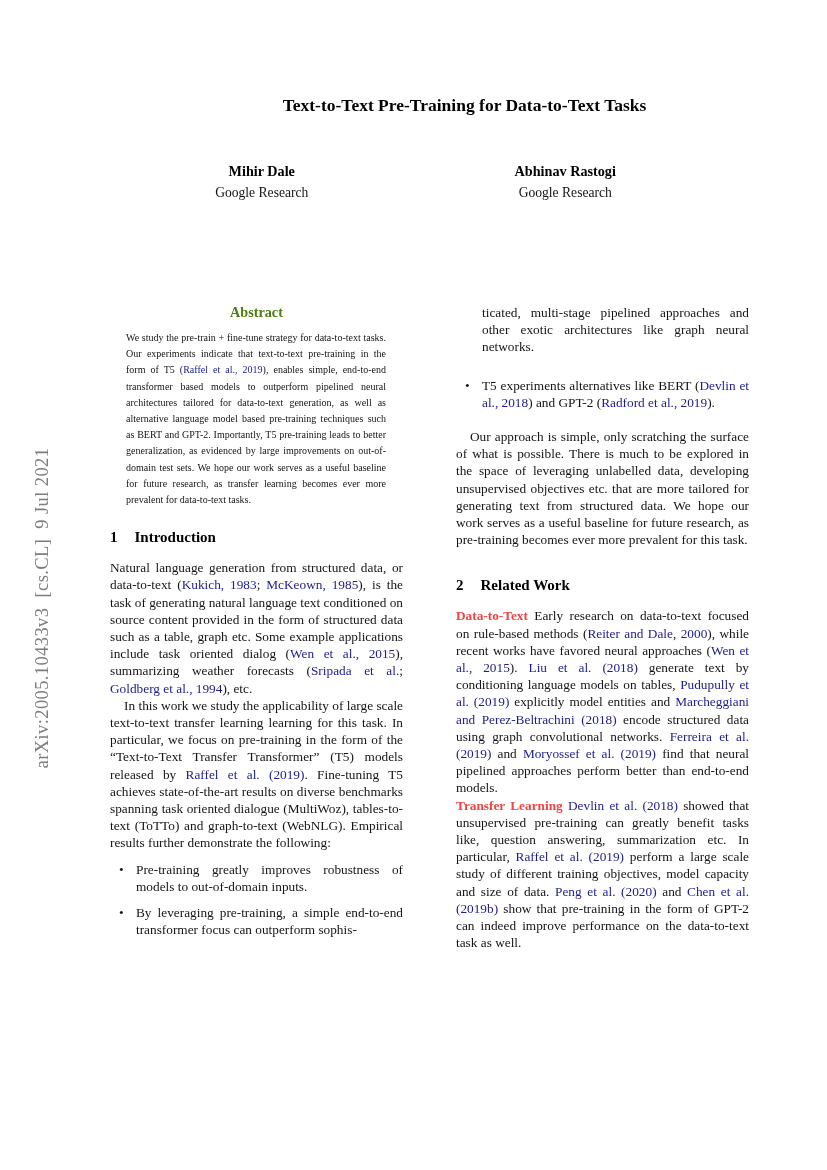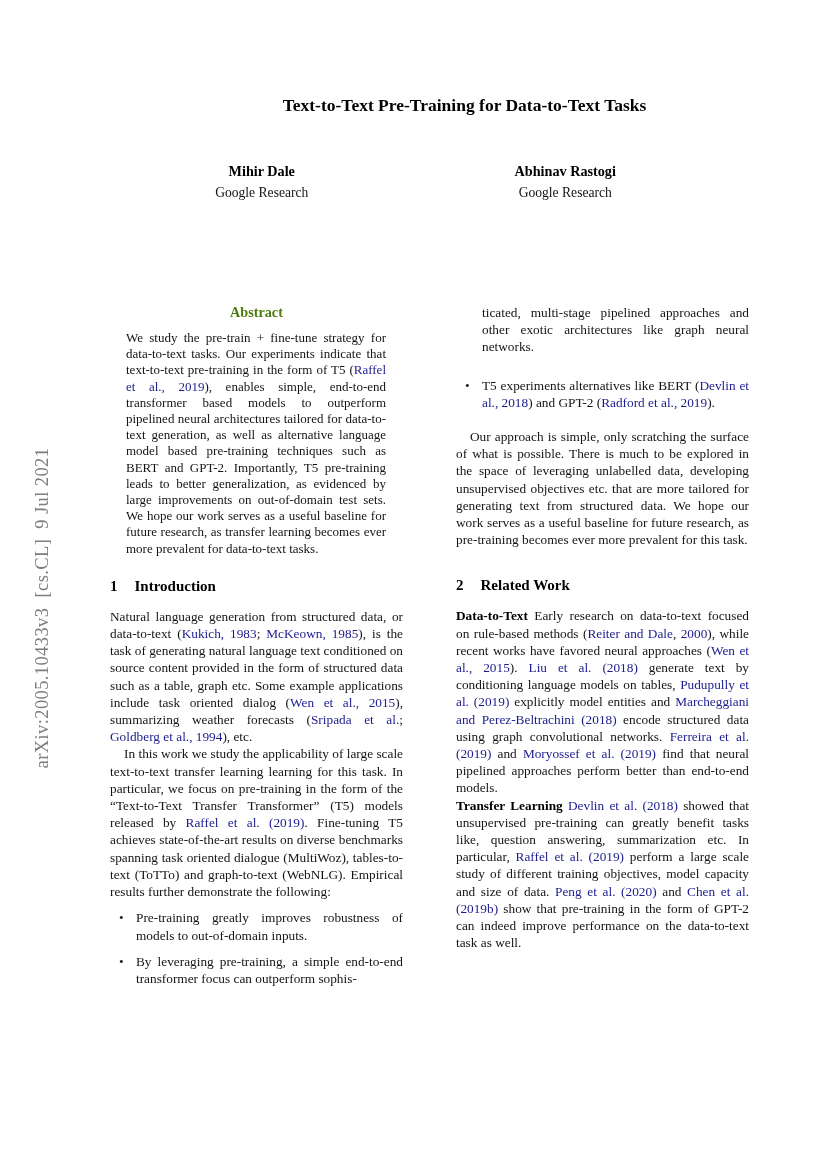--- a/index.html
+++ b/index.html
@@ -20,39 +20,39 @@
   .authors { position:absolute; top:163px; left:110px; width:607px; display:flex; }
   .author { flex:1; text-align:center; }
   .author-name { font-weight:bold; font-size:14.2px; margin-bottom:5px; color:#000; }
   .author-aff { font-size:13.6px; margin-bottom:5px; }
   .author-email { font-family:"Liberation Mono", monospace; font-size:12.6px; letter-spacing:.3px; }
   .col { position:absolute; width:293px; top:304px; }
   .col-left { left:110px; }
   .col-right { left:424px;margin-left:32px; }
   .abstract-heading { text-align:center; font-weight:bold; font-size:14.2px; margin-bottom:9px; color:#4d7c0f; }
   .abstract-body {
-    padding:0 17px 0 16px; font-size:13px; line-height:16.2px;
+    padding:0 17px 0 16px; font-size:10px; line-height:16.2px;
     text-align:justify;
     margin-top:9px;
   }
   .section-heading {
     font-size:15px; font-weight:bold; color:#000;
     display:flex; gap:17px; margin:21px 0 13px 0;
   }
   .col-right .section-heading { margin-top:29px; }
   p.body { font-size:13.3px; line-height:17.2px; text-align:justify; }
   p.indent { text-indent:14px; }
   .bullet { display:flex; margin-top:9px; }
   .bullet-marker { width:26px; padding-left:9px; font-size:13.3px; line-height:17.2px; }
   .bullet-text { flex:1; font-size:13.3px; line-height:17.2px; text-align:justify; }
   .bullet-cont { margin-left:26px; font-size:13.3px; line-height:17.2px; text-align:justify; }
   .mt-bullet { margin-top:21px; }
   .mt-para { margin-top:17px; }
   .cite { color:var(--cite, #1c1c8f); }
-  .lead-bold { font-weight:bold; color:#000000; }
+  .lead-bold { font-weight:bold; color:#ef4444; }
 </style>
 </head>
 <body>
 
 <div class="arxiv-sidebar">arXiv:2005.10433v3  [cs.CL]  9 Jul 2021</div>
 
 <div class="paper-title">Text-to-Text Pre-Training for Data-to-Text Tasks</div>
 
 <div class="authors">
   <div class="author">

